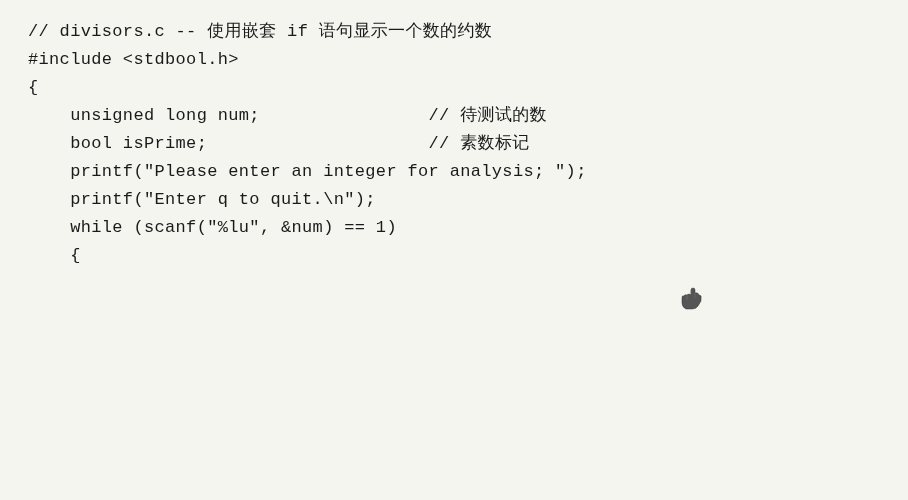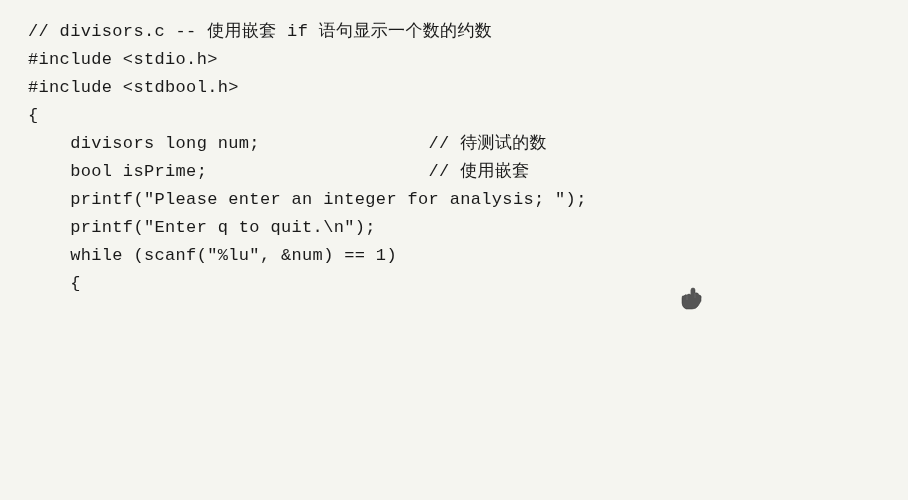--- a/index.html
+++ b/index.html
@@ -41,26 +41,25 @@
       transform: scaleX(-1);
       display: inline-block;
     }
   </style>
 </head>
 <body>
 
 <div class="code-container">
   <div>
     <div class="code-line">// divisors.c -- 使用嵌套 if 语句显示一个数的约数</div>
-    <div class="code-line">#include &lt;stdio.h&gt;</div>
     <div class="code-line">#include &lt;stdbool.h&gt;</div>
     <div class="code-line">{</div>
     <div class="code-line"></div>
-    <div class="code-line">    divisors long num;                // 待测试的数</div>
-    <div class="code-line">    bool isPrime;                     // 使用嵌套</div>
+    <div class="code-line">    unsigned long num;                // 待测试的数</div>
+    <div class="code-line">    bool isPrime;                     // 素数标记</div>
     <div class="code-line"></div>
     <div class="code-line"></div>
     <div class="code-line">    printf("Please enter an integer for analysis; ");</div>
     <div class="code-line">    printf("Enter q to quit.\n");</div>
     <div class="code-line">    while (scanf("%lu", &amp;num) == 1)</div>
     <div class="code-line">    {</div>
   </div>
 
   <div class="cursor-icon">
     <svg width="28" height="28" viewBox="0 0 28 28" fill="none" xmlns="http://www.w3.org/2000/svg">

